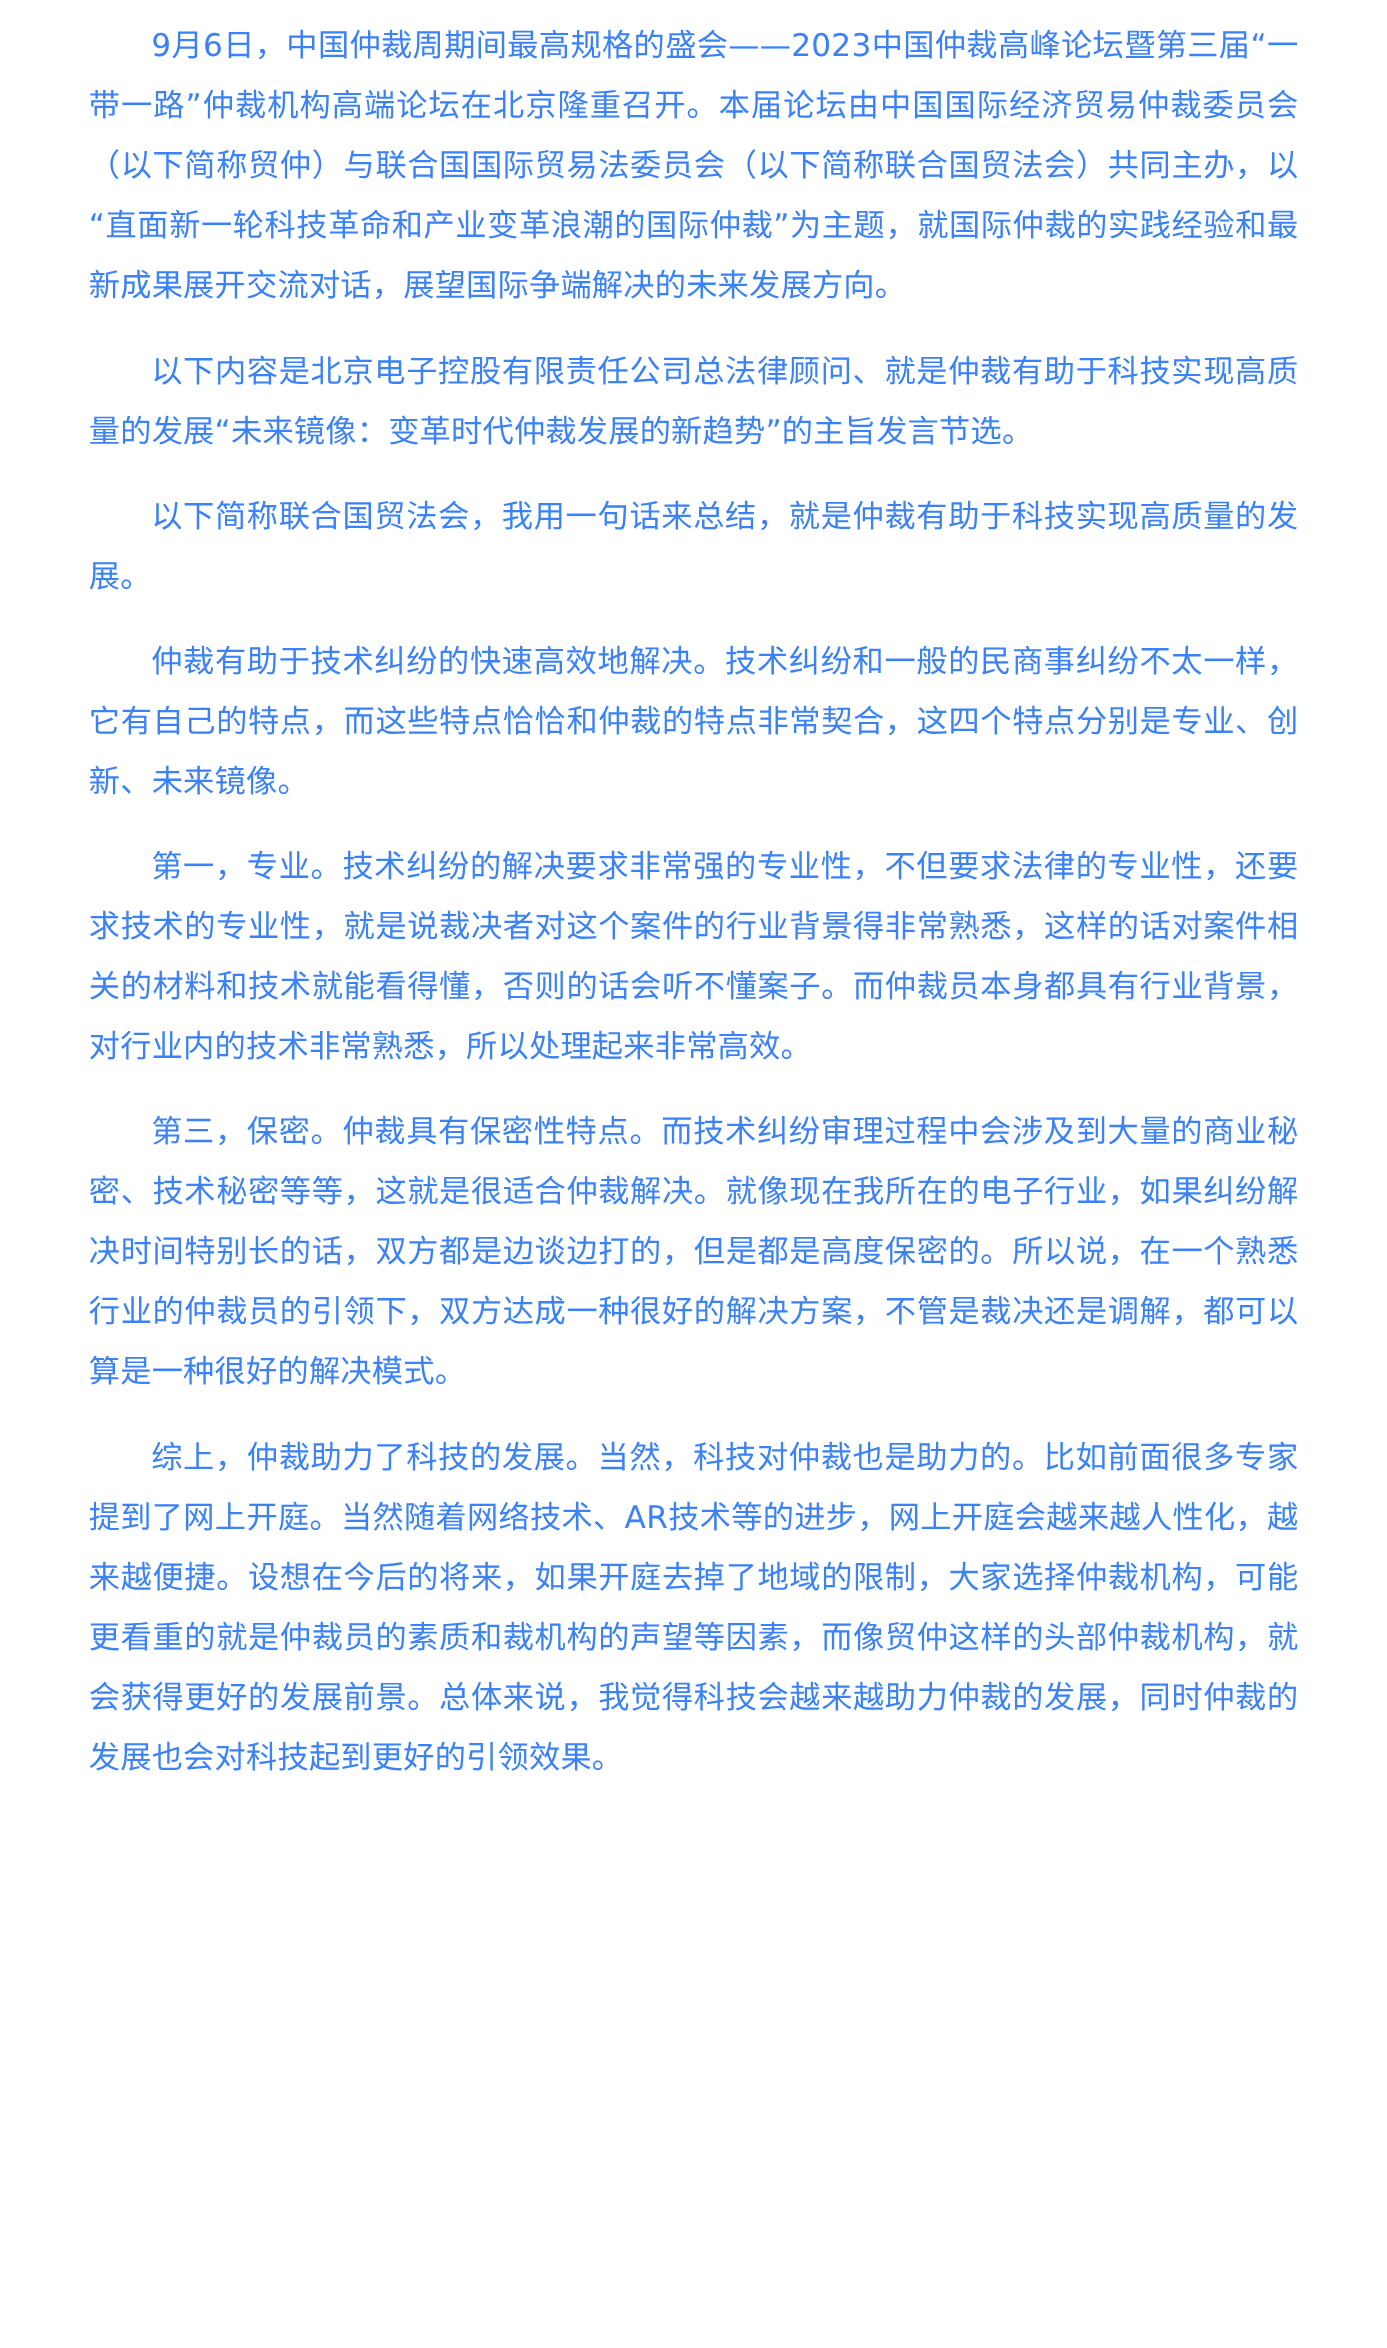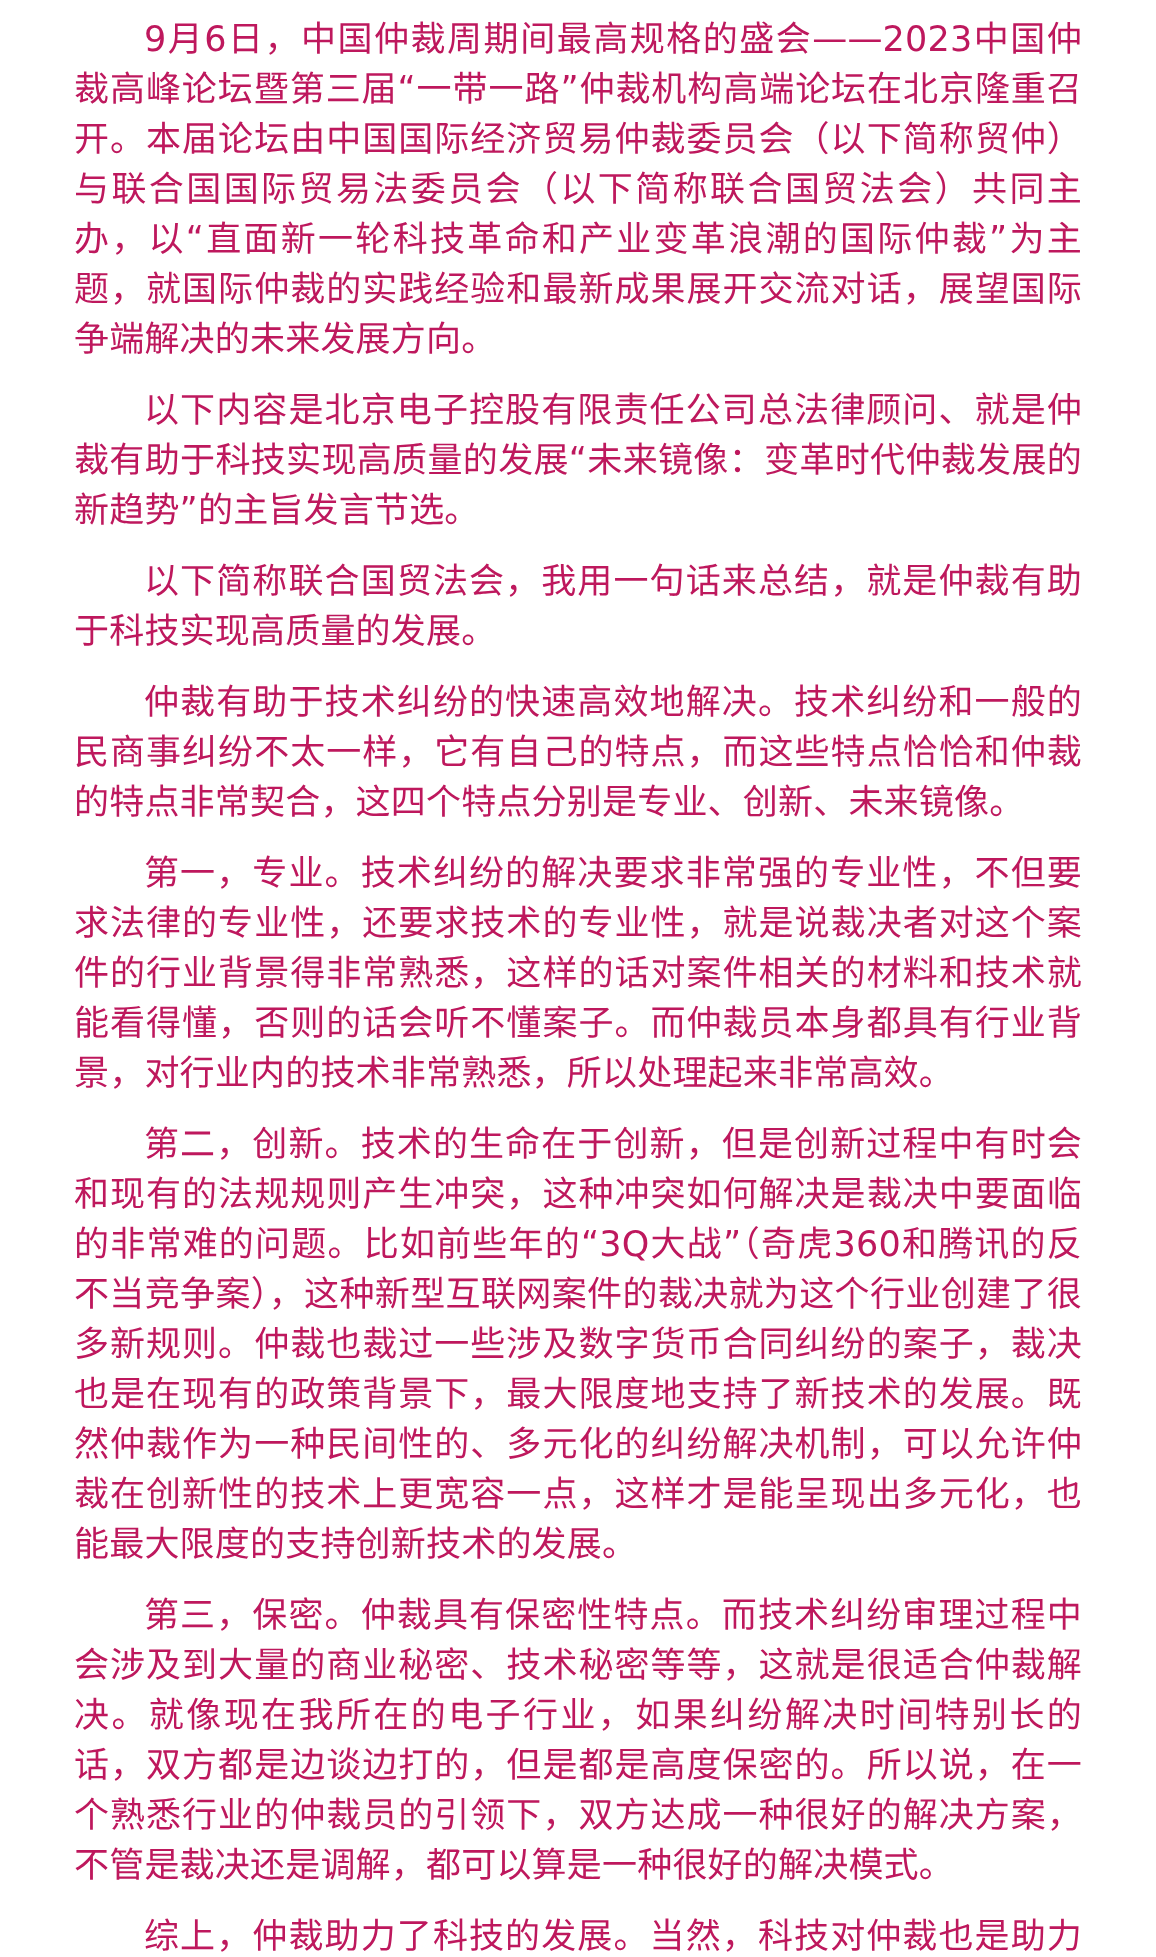--- a/index.html
+++ b/index.html
@@ -21,42 +21,41 @@
     min-height: 1957px;
     padding: 14px 74px 0 74px;
     background: #ffffff;
   }
   .article {
     width: 1008px;
   }
   p.para {
     margin: 0 0 21px 0;
     text-indent: 2em;
-    font-size: 35px;
+    font-size: 26px;
     line-height: 50px;
     letter-spacing: 0.2px;
-    color: #be185d;
+    color: #3b82f6;
     text-align: justify;
     text-justify: inter-ideograph;
     word-break: break-all;
     font-weight: 400;
   }
   p.para:last-of-type {
     margin-bottom: 0;
   }
 </style>
 </head>
 <body>
 
 <div class="page">
   <article class="article">
 
     <p class="para">9月6日，中国仲裁周期间最高规格的盛会——2023中国仲裁高峰论坛暨第三届“一带一路”仲裁机构高端论坛在北京隆重召开。本届论坛由中国国际经济贸易仲裁委员会（以下简称贸仲）与联合国国际贸易法委员会（以下简称联合国贸法会）共同主办，以“直面新一轮科技革命和产业变革浪潮的国际仲裁”为主题，就国际仲裁的实践经验和最新成果展开交流对话，展望国际争端解决的未来发展方向。</p>
     <p class="para">以下内容是北京电子控股有限责任公司总法律顾问、就是仲裁有助于科技实现高质量的发展“未来镜像：变革时代仲裁发展的新趋势”的主旨发言节选。</p>
     <p class="para">以下简称联合国贸法会，我用一句话来总结，就是仲裁有助于科技实现高质量的发展。</p>
     <p class="para">仲裁有助于技术纠纷的快速高效地解决。技术纠纷和一般的民商事纠纷不太一样，它有自己的特点，而这些特点恰恰和仲裁的特点非常契合，这四个特点分别是专业、创新、未来镜像。</p>
     <p class="para">第一，专业。技术纠纷的解决要求非常强的专业性，不但要求法律的专业性，还要求技术的专业性，就是说裁决者对这个案件的行业背景得非常熟悉，这样的话对案件相关的材料和技术就能看得懂，否则的话会听不懂案子。而仲裁员本身都具有行业背景，对行业内的技术非常熟悉，所以处理起来非常高效。</p>
-    <p class="para">第二，创新。技术的生命在于创新，但是创新过程中有时会和现有的法规规则产生冲突，这种冲突如何解决是裁决中要面临的非常难的问题。比如前些年的“3Q大战”（奇虎360和腾讯的反不当竞争案），这种新型互联网案件的裁决就为这个行业创建了很多新规则。仲裁也裁过一些涉及数字货币合同纠纷的案子，裁决也是在现有的政策背景下，最大限度地支持了新技术的发展。既然仲裁作为一种民间性的、多元化的纠纷解决机制，可以允许仲裁在创新性的技术上更宽容一点，这样才是能呈现出多元化，也能最大限度的支持创新技术的发展。</p>
     <p class="para">第三，保密。仲裁具有保密性特点。而技术纠纷审理过程中会涉及到大量的商业秘密、技术秘密等等，这就是很适合仲裁解决。就像现在我所在的电子行业，如果纠纷解决时间特别长的话，双方都是边谈边打的，但是都是高度保密的。所以说，在一个熟悉行业的仲裁员的引领下，双方达成一种很好的解决方案，不管是裁决还是调解，都可以算是一种很好的解决模式。</p>
     <p class="para">综上，仲裁助力了科技的发展。当然，科技对仲裁也是助力的。比如前面很多专家提到了网上开庭。当然随着网络技术、AR技术等的进步，网上开庭会越来越人性化，越来越便捷。设想在今后的将来，如果开庭去掉了地域的限制，大家选择仲裁机构，可能更看重的就是仲裁员的素质和裁机构的声望等因素，而像贸仲这样的头部仲裁机构，就会获得更好的发展前景。总体来说，我觉得科技会越来越助力仲裁的发展，同时仲裁的发展也会对科技起到更好的引领效果。</p>
 
   </article>
 </div>
 
 </body></html>

